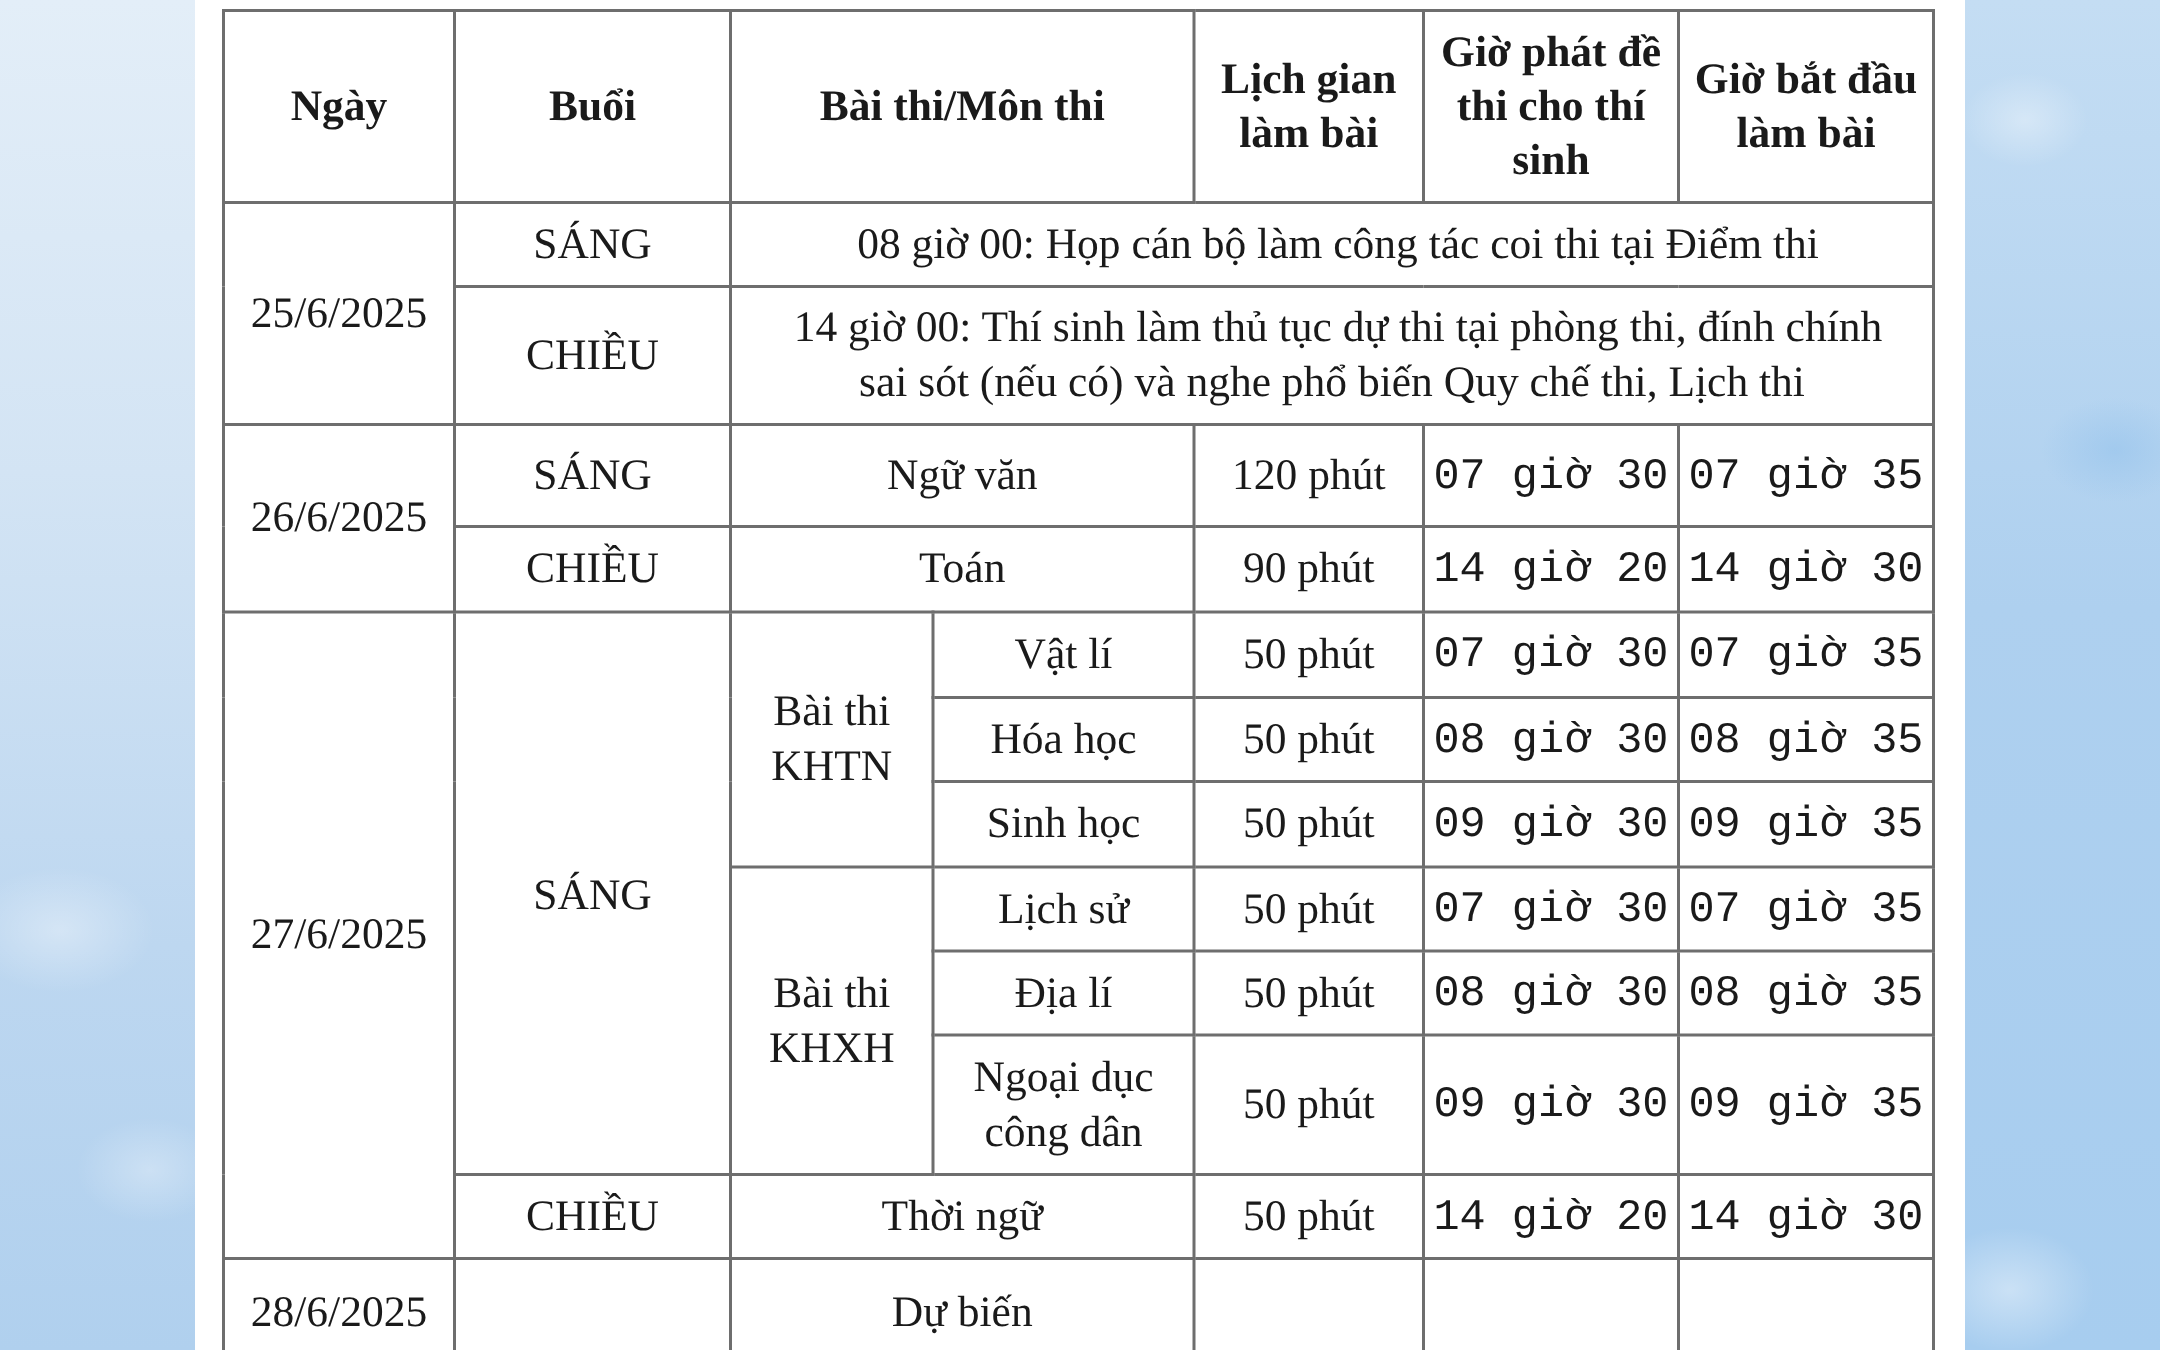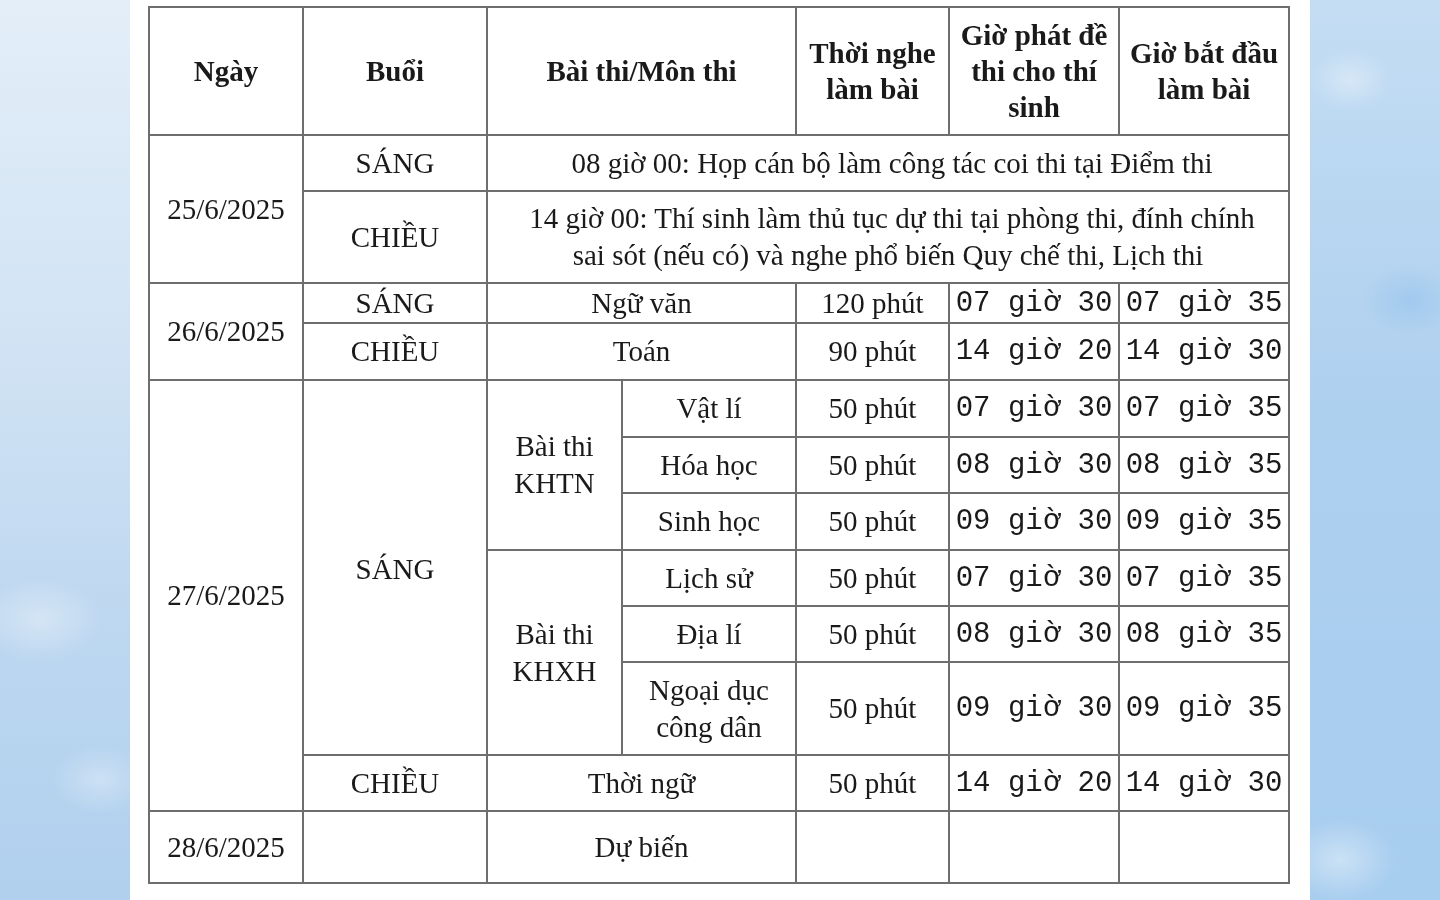--- a/index.html
+++ b/index.html
@@ -62,41 +62,41 @@
     <col style="width:153px">
     <col style="width:170px">
     <col style="width:170px">
   </colgroup>
 
   <tbody>
       <tr style="height:128px">
     <th>Ngày</th>
     <th>Buổi</th>
     <th colspan="2">Bài thi/Môn thi</th>
-    <th>Thời nghe làm bài</th>
+    <th>Lịch gian làm bài</th>
     <th>Giờ phát đề thi cho thí sinh</th>
     <th>Giờ bắt đầu làm bài</th>
   </tr>
 
   <tr style="height:56px">
     <td rowspan="2">25/6/2025</td>
     <td>SÁNG</td>
     <td colspan="5" class="note">
       <span class="indent">08 giờ 00: Họp cán bộ làm công tác coi thi tại Điểm thi</span>
     </td>
   </tr>
   <tr style="height:92px">
     <td>CHIỀU</td>
     <td colspan="5" class="note">
       <div class="indent">14 giờ 00: Thí sinh làm thủ tục dự thi tại phòng thi, đính chính</div>
       <div>sai sót (nếu có) và nghe phổ biến Quy chế thi, Lịch thi</div>
     </td>
   </tr>
 
-  <tr style="height:40px">
+  <tr style="height:68px">
     <td rowspan="2">26/6/2025</td>
     <td>SÁNG</td>
     <td colspan="2">Ngữ văn</td>
     <td>120 phút</td>
     <td class="b">07 giờ 30</td>
     <td class="b">07 giờ 35</td>
   </tr>
   <tr style="height:57px">
     <td>CHIỀU</td>
     <td colspan="2">Toán</td>

